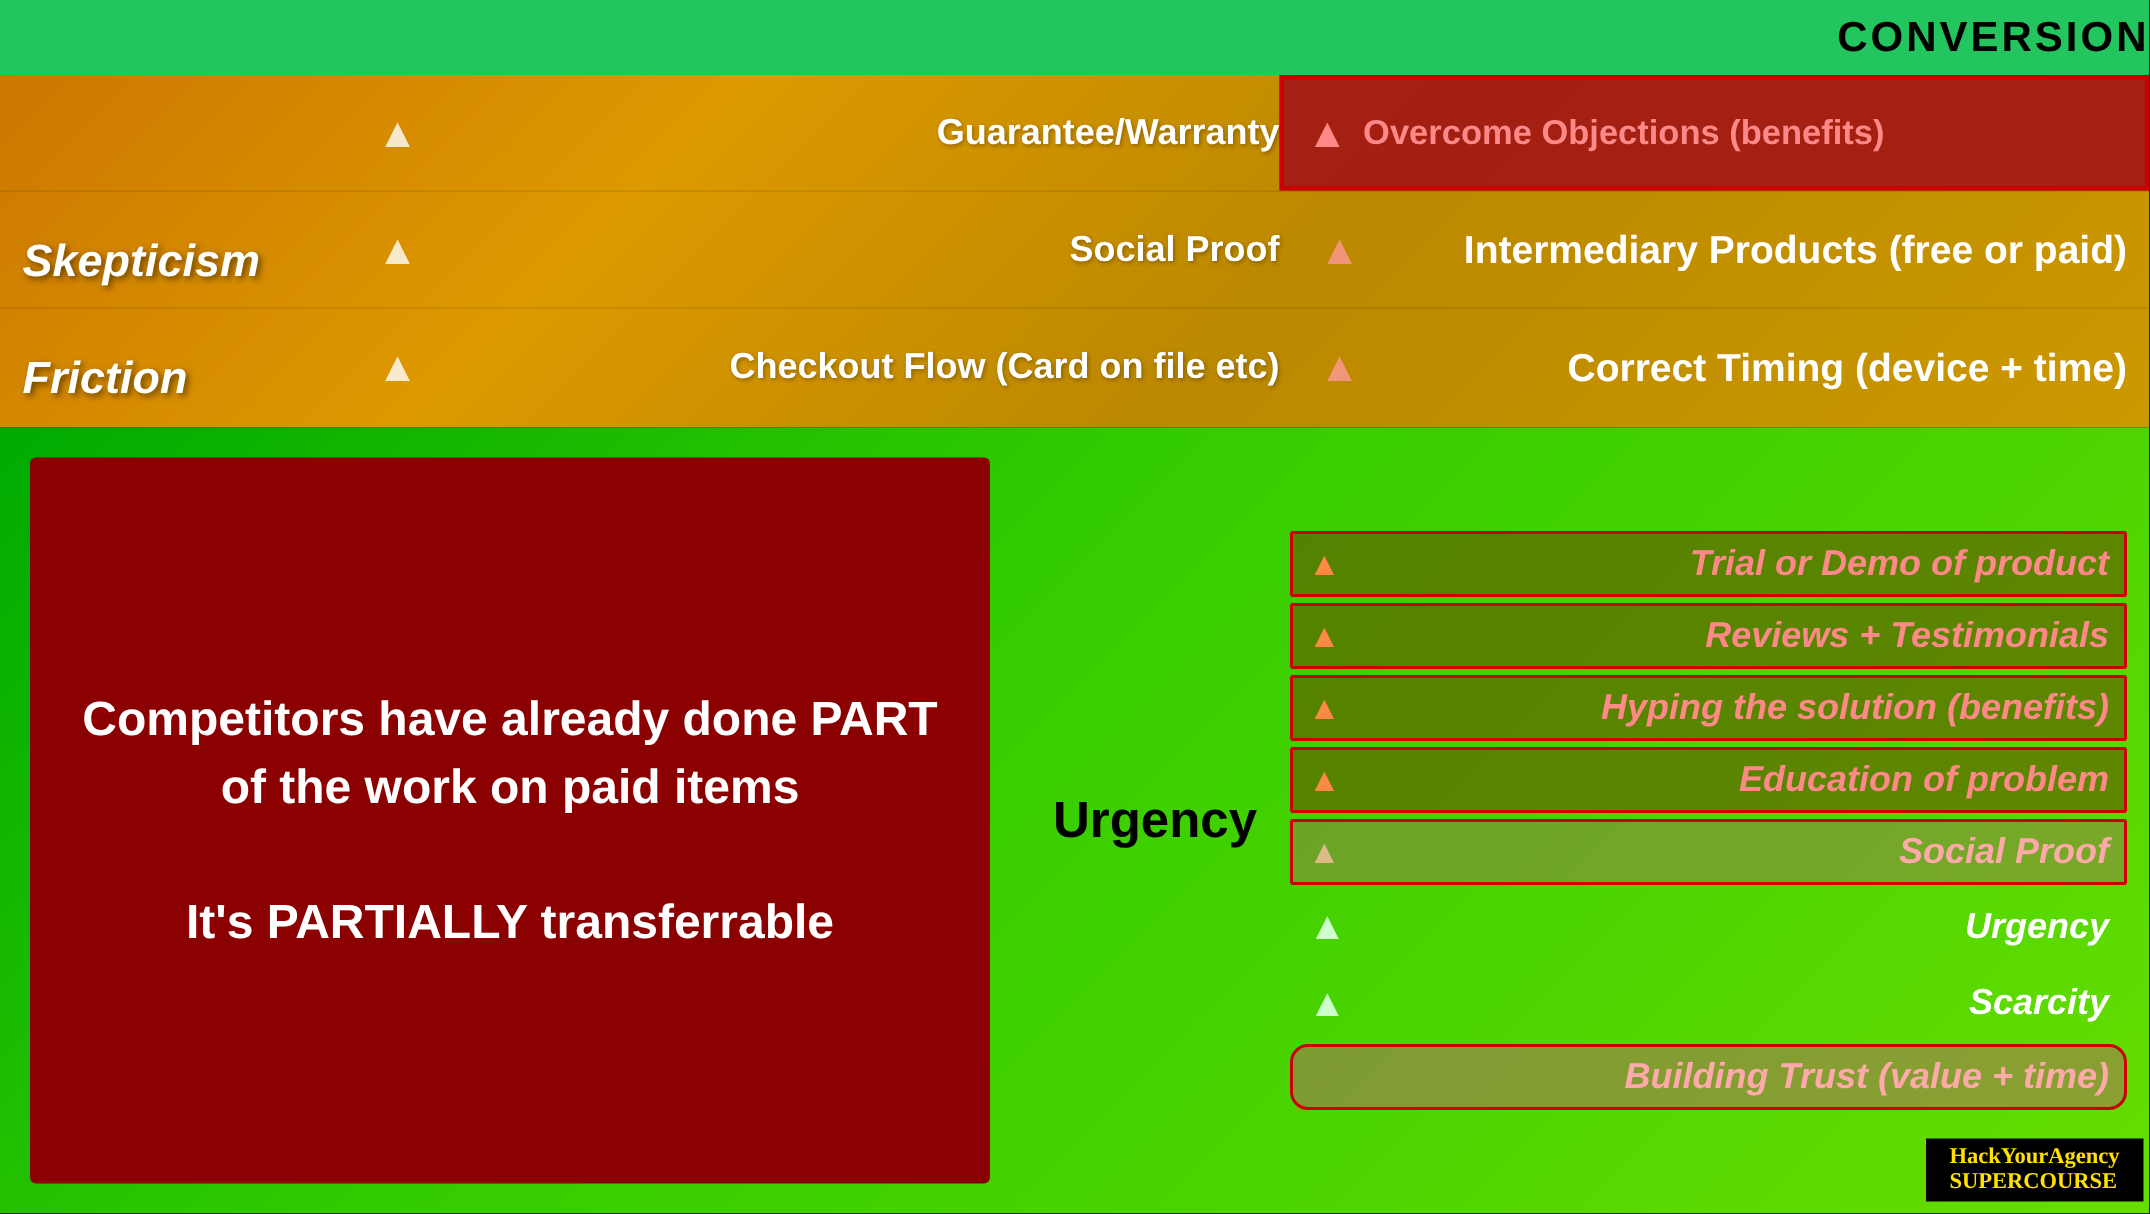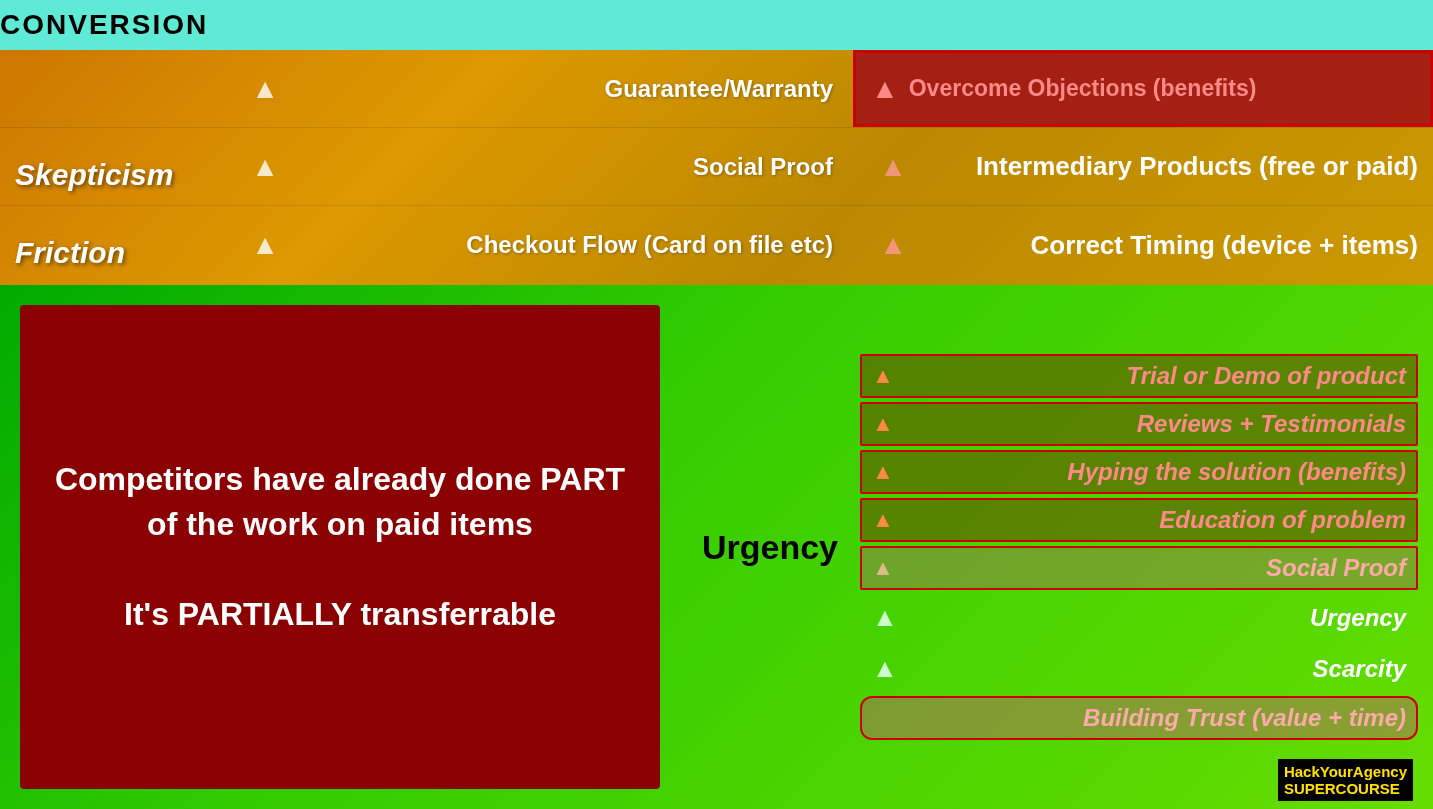--- a/index.html
+++ b/index.html
@@ -14,31 +14,31 @@
     .main-container {
       width: 1433px;
       height: 809px;
       display: flex;
       flex-direction: column;
       background: #000;
     }
 
     
     .top-header {
-      background: #5eead4;
+      background: #22c55e;
       text-align: center;
       padding: 8px 0;
       font-size: 28px;
       font-weight: 900;
       color: #000;
       letter-spacing: 2px;
       height: 50px;
       display: flex;
       align-items: center;
-      justify-content: flex-start;
+      justify-content: flex-end;
     }
 
     
     .upper-section {
       background: linear-gradient(135deg, #cc7700 0%, #dd9900 30%, #bb8800 60%, #cc9900 100%);
       display: flex;
       flex-direction: column;
       padding: 0;
       height: 235px;
     }
@@ -74,21 +74,20 @@
       color: #fff;
       opacity: 0.8;
     }
 
     .middle-text {
       flex: 1;
       font-size: 24px;
       font-weight: 900;
       color: #fff;
       text-align: right;
-      padding-right: 20px;
       text-shadow: 1px 1px 3px rgba(0,0,0,0.3);
     }
 
     .right-box-arrow {
       font-size: 28px;
       color: #ff9999;
       margin-right: 10px;
     }
 
     .right-box-green {
@@ -236,26 +235,27 @@
     }
 
     .item-text.pink-text {
       color: #ffaaaa;
     }
 
     
     .watermark {
       position: absolute;
       bottom: 8px;
-      right: 20px;
+      right: 4px;
       background: #000;
-      padding: 4px 6px;
+      padding: 4px 16px;
       color: #fff;
       font-size: 13px;
       font-weight: bold;
+      font-family: Liberation Serif, serif;
     }
     .watermark span {
       color: #FFE000;
       font-size: 15px;
       font-weight: 900;
       display: block;
     }
 
     .container-wrapper {
       position: relative;
@@ -294,21 +294,21 @@
           <span class="right-box-green-text">Intermediary Products (free or paid)</span>
         </div>
       </div>
 
       <div class="upper-row">
         <div class="left-label" style="font-style: italic;">Friction</div>
         <div class="arrow-cell">▲</div>
         <div class="middle-text">Checkout Flow (Card on file etc)</div>
         <div class="right-box-green">
           <span class="arrow-cell right-box-arrow">▲</span>
-          <span class="right-box-green-text">Correct Timing (device + items)</span>
+          <span class="right-box-green-text">Correct Timing (device + time)</span>
         </div>
       </div>
     </div>
 
     <div class="lower-section">
 
       <div class="left-red-box">
         <div class="left-red-text">
           <span>Competitors have already done PART of the work on paid items</span>
           <br><br>

